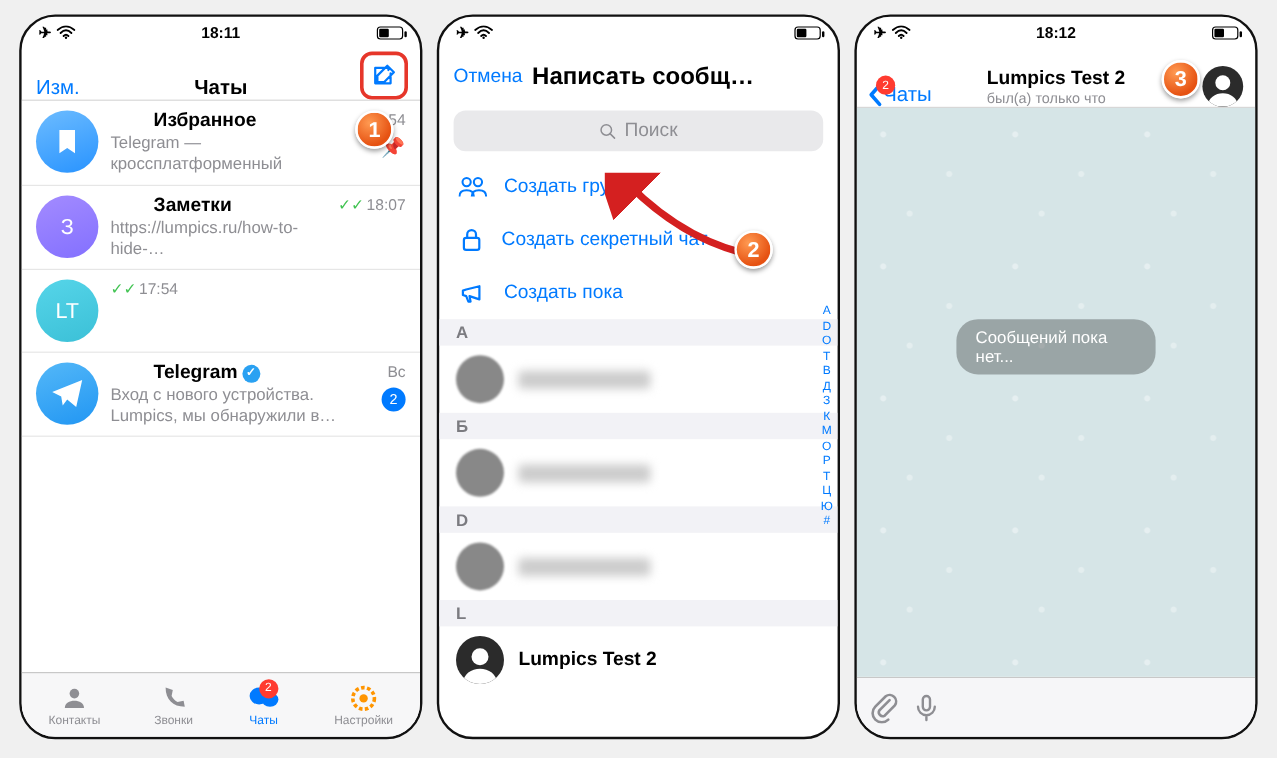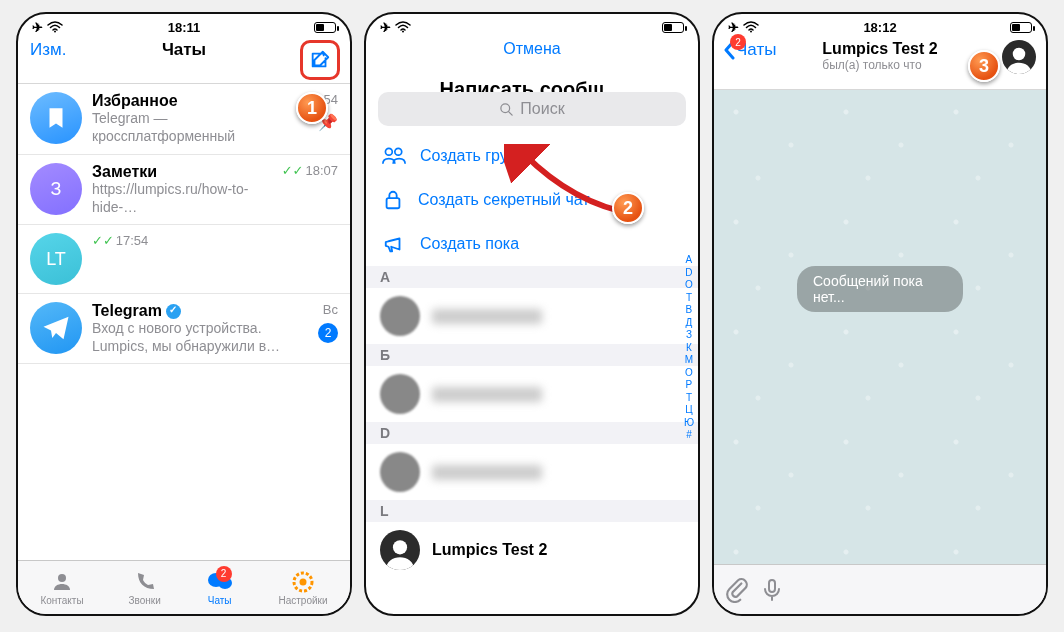--- a/index.html
+++ b/index.html
@@ -13,60 +13,60 @@
   .status-bar {
     height: 26px; display: flex; align-items: center; justify-content: center;
     font-size: 13px; font-weight: 600; color: #000; position: relative; padding: 0 14px;
   }
   .status-left { position: absolute; left: 14px; display: flex; gap: 4px; align-items: center; }
   .status-right { position: absolute; right: 14px; display: flex; gap: 4px; align-items: center; }
   .battery { width: 22px; height: 11px; border: 1.5px solid #000; border-radius: 3px; position: relative; }
   .battery::after { content: ""; position: absolute; right: -4px; top: 3px; width: 2px; height: 5px; background: #000; border-radius: 1px; }
   .battery-fill { position: absolute; left: 1px; top: 1px; bottom: 1px; width: 40%; background: #000; border-radius: 1px; }
   
-  .nav { height: 44px; display: flex; align-items: flex-start; justify-content: center; position: relative; border-bottom: 0.5px solid #d7d7d7; }
+  .nav { height: 44px; display: flex; align-items: flex-end; justify-content: center; position: relative; border-bottom: 0.5px solid #d7d7d7; }
   .nav-title { font-size: 17px; font-weight: 600; }
   .nav-left { position: absolute; left: 12px; color: #007aff; font-size: 17px; display: flex; align-items: center; }
   .nav-right { position: absolute; right: 10px; }
   .compose-box {
     width: 40px; height: 40px; border: 3px solid #e6362a; border-radius: 10px;
     display: flex; align-items: center; justify-content: center; background: #fff;
   }
   
   .list { flex: 1; overflow: hidden; background: #fff; }
   .chat-row { display: flex; padding: 8px 12px; gap: 10px; border-bottom: 0.5px solid #e6e6e6; position: relative; align-items: flex-start; }
   .avatar {
     width: 52px; height: 52px; border-radius: 50%; flex: none;
     display: flex; align-items: center; justify-content: center; color: #fff; font-size: 18px; font-weight: 500;
   }
   .av-blue { background: linear-gradient(160deg,#6dbcff,#2893ff); }
   .av-purple { background: linear-gradient(160deg,#a38bff,#8370ff); }
   .av-cyan { background: linear-gradient(160deg,#56d5e9,#3bc0d7); }
   .av-plane { background: linear-gradient(160deg,#54b8f8,#2196f3); }
   .chat-text { flex: 1; min-width: 0; }
-  .chat-name { font-size: 16px; font-weight: 600; color: #000; display: flex; align-items: center; gap: 4px; }
+  .chat-name { font-size: 16px; font-weight: 600; color: #000; display: flex; align-items: center; gap: 4px; margin-left: 36px; }
   .chat-msg { font-size: 14px; color: #8e8e93; line-height: 1.25; overflow: hidden; max-height: 36px; }
   .chat-msg-blue { color: #3b8de0; }
   .chat-meta { text-align: right; font-size: 13px; color: #8e8e93; display: flex; flex-direction: column; align-items: flex-end; gap: 6px; min-width: 44px; }
   .checks { color: #40c351; font-size: 13px; margin-right: 2px; }
   .badge { background: #007aff; color: #fff; font-size: 12px; min-width: 20px; height: 20px; border-radius: 10px; display: inline-flex; align-items: center; justify-content: center; padding: 0 5px; }
   .pin { color: #bcbcbc; font-size: 16px; }
   .verified { width: 15px; height: 15px; background: #2aa1f2; border-radius: 50%; position: relative; display: inline-block; }
   .verified::after { content: "✓"; color: #fff; font-size: 10px; position: absolute; left: 3px; top: 0; }
   
   .tabbar {
     height: 54px; border-top: 0.5px solid #c8c8c8; background: #f7f7f8;
     display: flex; justify-content: space-around; align-items: center;
   }
   .tab { display: flex; flex-direction: column; align-items: center; gap: 1px; font-size: 10px; color: #8e8e93; position: relative; }
   .tab.active { color: #007aff; }
   .tab-icon { width: 28px; height: 24px; display: flex; align-items: center; justify-content: center; }
   .tab-badge { position: absolute; top: -4px; right: 2px; background: #ff3b30; color: #fff; font-size: 10px; min-width: 16px; height: 16px; border-radius: 8px; display: flex; align-items: center; justify-content: center; }
   
-  .nav2 { height: 48px; display: flex; align-items: center; padding: 0 24px; gap: 20px; flex-direction: column; }
+  .nav2 { height: 48px; display: flex; align-items: center; padding: 0 12px; gap: 8px; }
   .cancel { color: #007aff; font-size: 16px; }
   .nav2-title { font-size: 20px; font-weight: 600; flex: 1; text-align: left; }
   .searchbar {
     margin: 4px 12px 8px; height: 34px; background: #e9e9eb; border-radius: 10px;
     display: flex; align-items: center; justify-content: center; color: #8e8e93; font-size: 16px; gap: 6px;
   }
   .action-row { display: flex; align-items: center; gap: 14px; padding: 11px 16px; color: #007aff; font-size: 16px; }
   .action-row + .action-row { border-top: 0; }
   .section-header { background: #f2f2f6; color: #7b7b80; font-size: 14px; font-weight: 600; padding: 3px 14px; }
   .contact-row { display: flex; align-items: center; gap: 12px; padding: 8px 14px; }

